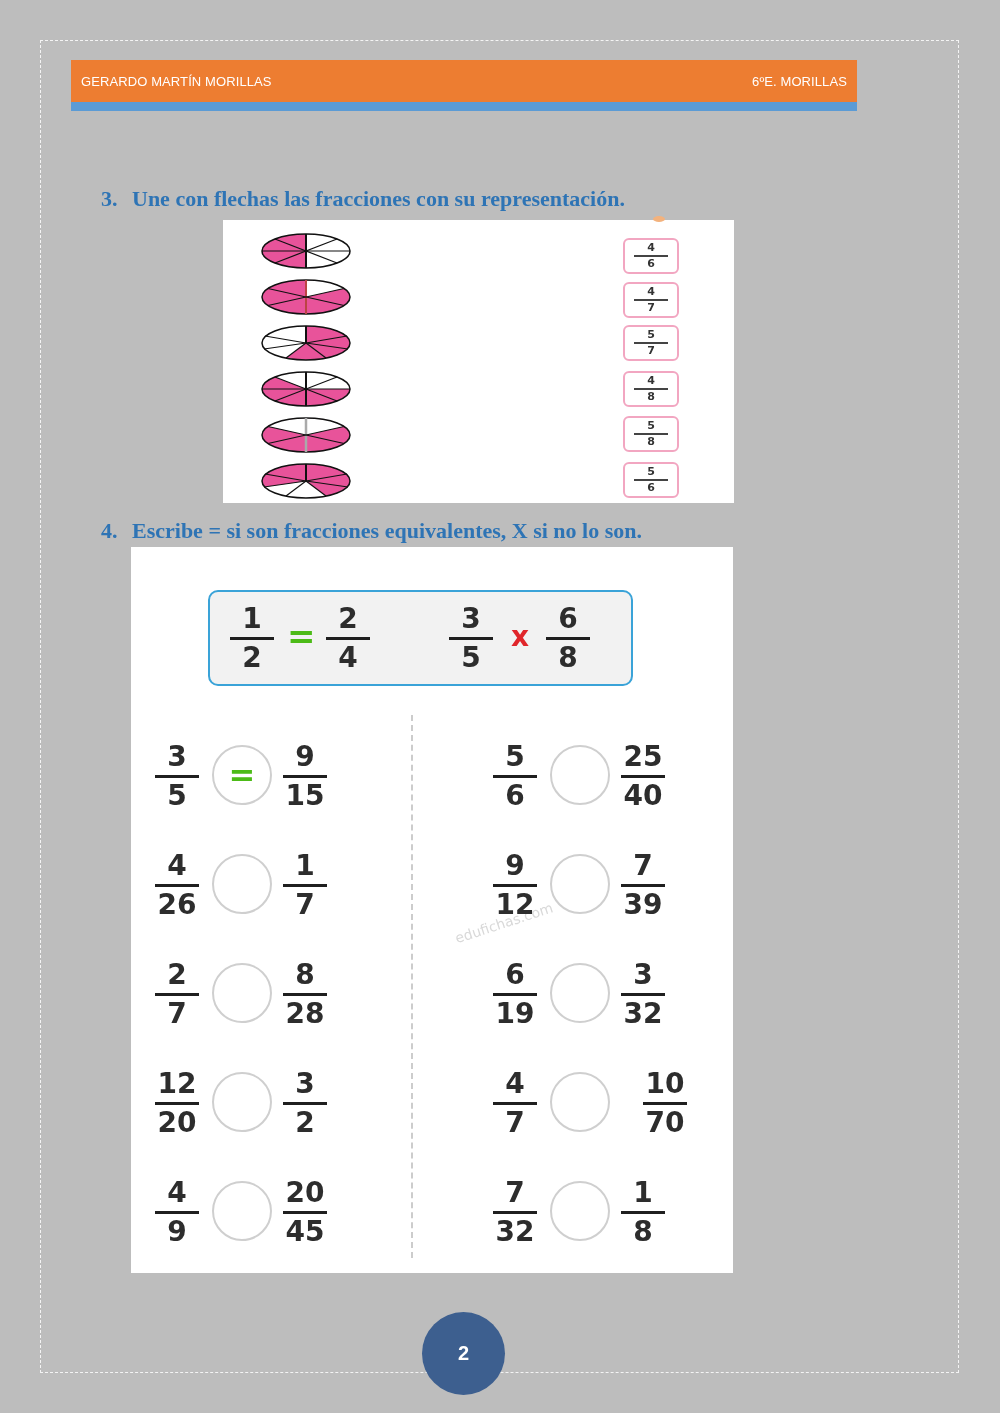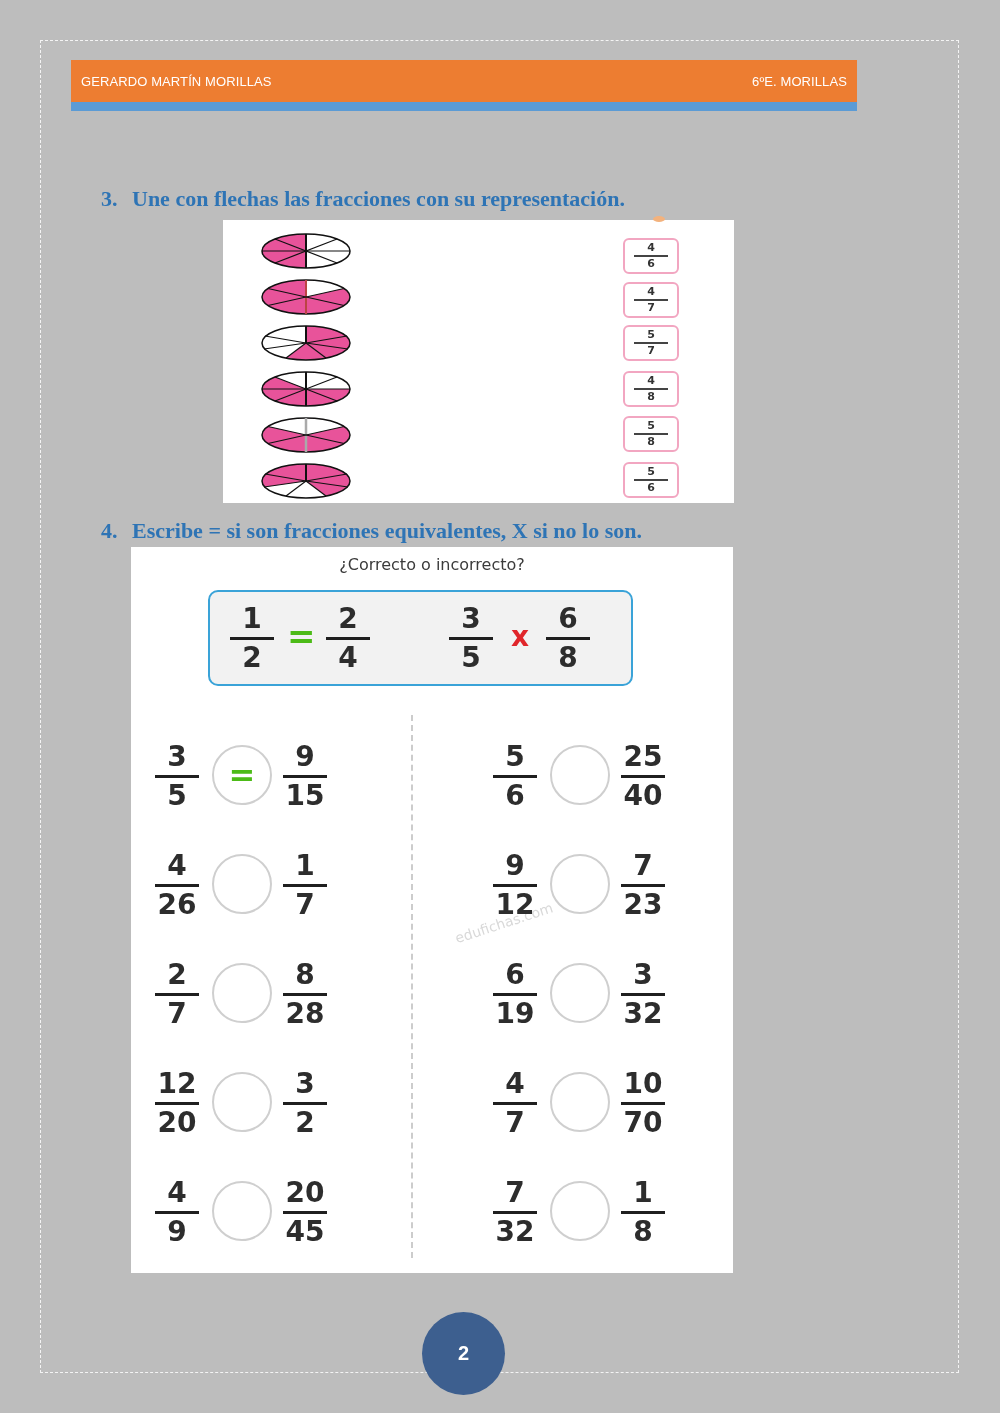--- a/index.html
+++ b/index.html
@@ -162,21 +162,20 @@
       <span class="bar"></span>
       <span>6</span>
   </div>
 </div>
 
 <div class="section-title" style="top:518px;">
   <span class="num">4.</span><span>Escribe = si son fracciones equivalentes, X si no lo son.</span>
 </div>
 
 <div class="ex4">
-  <div class="ex4-heading">¿Correcto o incorrecto?</div>
 
   <div class="example-box"></div>
 
   <div class="frac" style="left:99px;top:55px;">
     <span>1</span>
       <span class="bar"></span>
       <span>2</span>
   </div>
   <div class="sym-eq" style="left:156px;top:72px;">=</div>
   <div class="frac" style="left:195px;top:55px;">
@@ -288,21 +287,21 @@
       <span>9</span>
       <span class="bar"></span>
       <span>12</span>
     </div>
   <div class="circle" style="left:419px;top:307px;">
       <span class="sym-in"></span>
     </div>
   <div class="frac" style="left:490px;top:302px;">
       <span>7</span>
       <span class="bar"></span>
-      <span>23</span>
+      <span>39</span>
     </div>
 
   <div class="frac" style="left:362px;top:411px;">
       <span>6</span>
       <span class="bar"></span>
       <span>19</span>
     </div>
   <div class="circle" style="left:419px;top:416px;">
       <span class="sym-in"></span>
     </div>
@@ -313,21 +312,21 @@
     </div>
 
   <div class="frac" style="left:362px;top:520px;">
       <span>4</span>
       <span class="bar"></span>
       <span>7</span>
     </div>
   <div class="circle" style="left:419px;top:525px;">
       <span class="sym-in"></span>
     </div>
-  <div class="frac" style="left:490px;top:520px;">
+  <div class="frac" style="left:512px;top:520px;">
       <span>10</span>
       <span class="bar"></span>
       <span>70</span>
     </div>
 
   <div class="frac" style="left:362px;top:629px;">
       <span>7</span>
       <span class="bar"></span>
       <span>32</span>
     </div>

